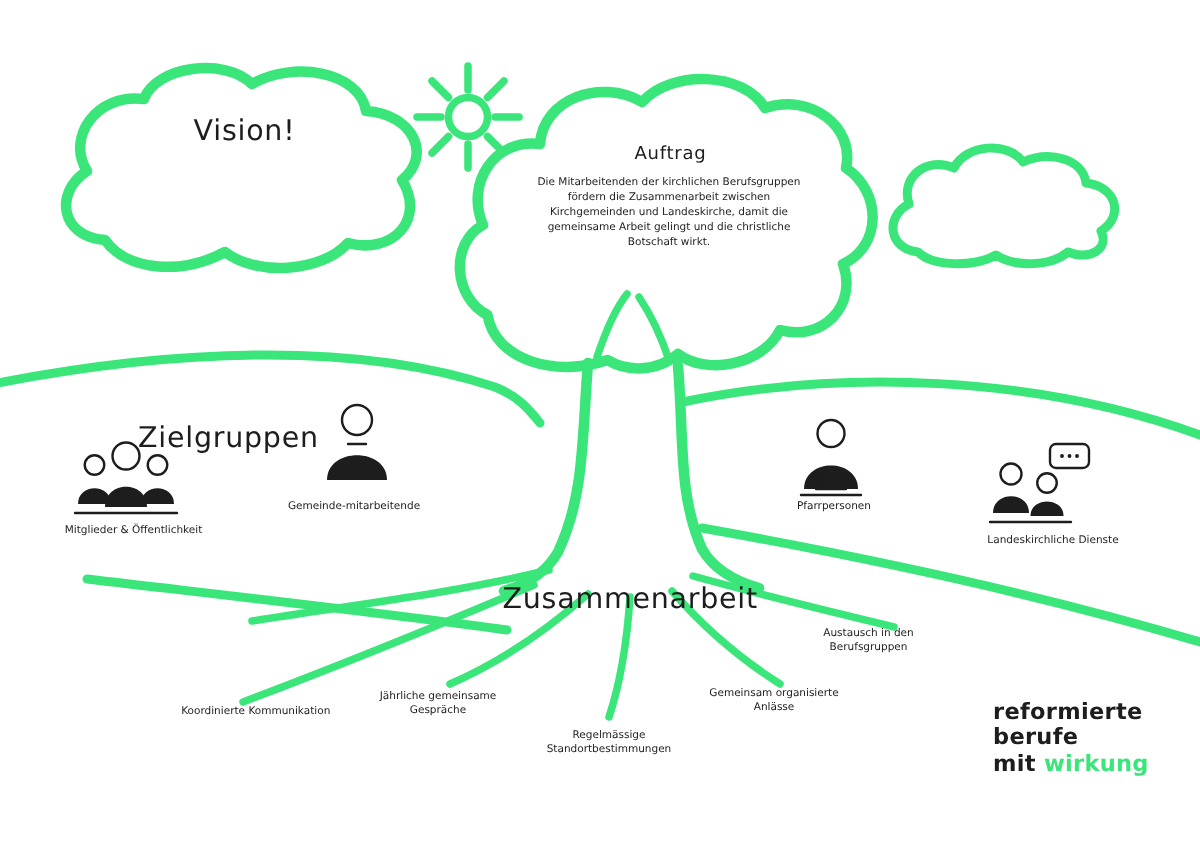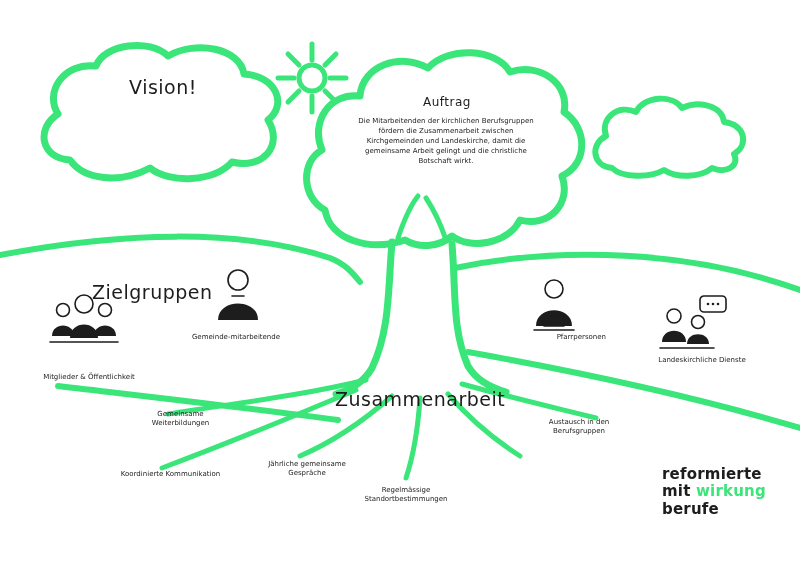--- a/index.html
+++ b/index.html
@@ -110,35 +110,35 @@
     </g>
   </svg>
 
   <div class="txt title center" style="left:88px;top:76px;width:150px;">Vision!</div>
 
   <div class="txt title-lg center" style="left:377px;top:95px;width:140px;">Auftrag</div>
   <div class="txt body-sm" style="left:356px;top:117px;width:180px;">Die Mitarbeitenden der kirchlichen Berufsgruppen fördern die Zusammenarbeit zwischen Kirchgemeinden und Landeskirche, damit die gemeinsame Arbeit gelingt und die christliche Botschaft wirkt.</div>
 
   <div class="txt title" style="left:92px;top:252px;width:140px;margin-top:29px;">Zielgruppen</div>
 
-  <div class="txt lbl" style="left:34px;top:349px;width:110px;margin-top:24px;">Mitglieder &amp; Öffentlichkeit</div>
+  <div class="txt lbl" style="left:34px;top:349px;width:110px;">Mitglieder &amp; Öffentlichkeit</div>
   <div class="txt lbl" style="left:186px;top:333px;width:100px;">Gemeinde-mitarbeitende</div>
-  <div class="txt lbl" style="left:506px;top:333px;width:100px;text-align:right;">Pfarrpersonen</div>
+  <div class="txt lbl" style="left:506px;top:333px;width:100px;">Pfarrpersonen</div>
   <div class="txt lbl" style="left:642px;top:356px;width:120px;">Landeskirchliche Dienste</div>
 
   <div class="txt title center" style="left:335px;top:388px;width:160px;">Zusammenarbeit</div>
 
-  <div class="txt lbl" style="left:128px;top:410px;width:105px;">Gemeinsame Weiterbildungen</div>
   <div class="txt lbl" style="left:118px;top:470px;width:105px;">Koordinierte Kommunikation</div>
-  <div class="txt lbl" style="left:252px;top:460px;width:110px;">Jährliche gemeinsame Gespräche</div>
+  <div class="txt lbl" style="left:237px;top:460px;width:110px;">Jährliche gemeinsame Gespräche</div>
   <div class="txt lbl" style="left:352px;top:486px;width:108px;">Regelmässige Standortbestimmungen</div>
+  <div class="txt lbl" style="left:462px;top:458px;width:108px;">Gemeinsam organisierte Anlässe</div>
   <div class="txt lbl" style="left:524px;top:418px;width:110px;">Austausch in den Berufsgruppen</div>
 
   <div class="txt logo" style="left:662px;top:466px;width:125px;">
     <div>reformierte</div>
+    <div>berufe</div>
     <div>
       <span>mit</span>
       <span class="green-word">wirkung</span>
     </div>
-    <div>berufe</div>
   </div>
 
 </div>
 
 </body></html>

